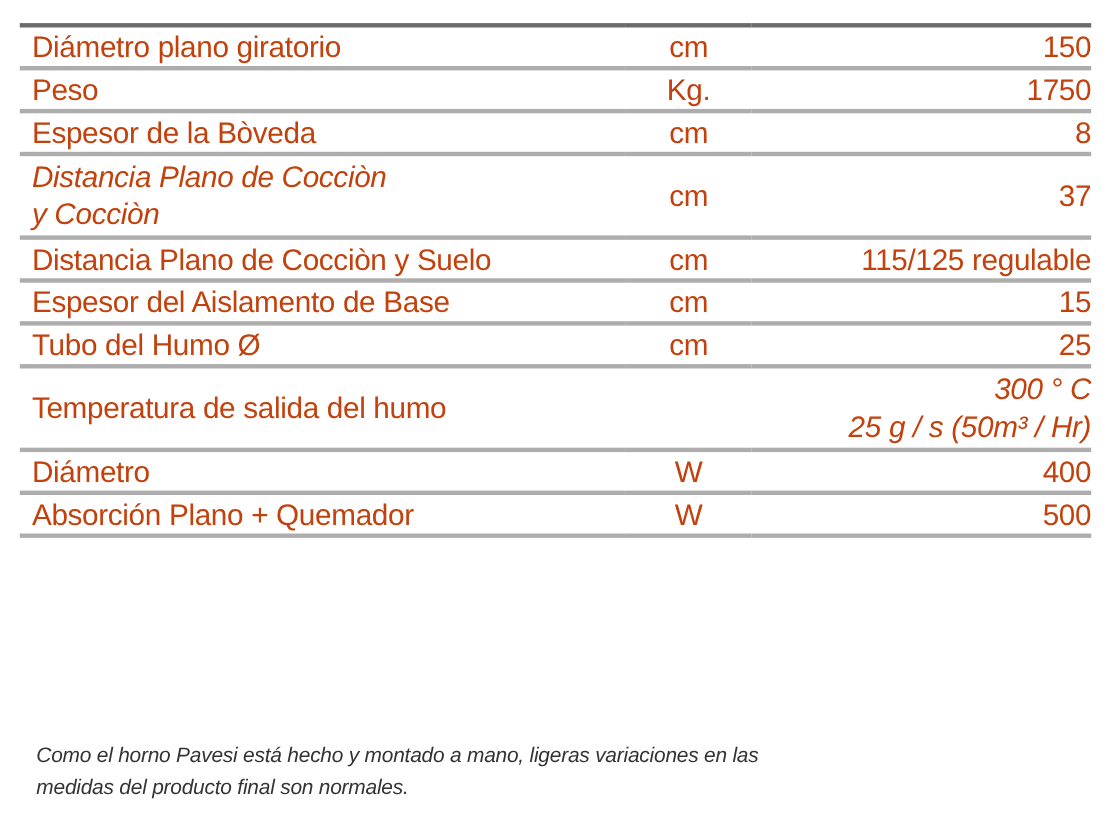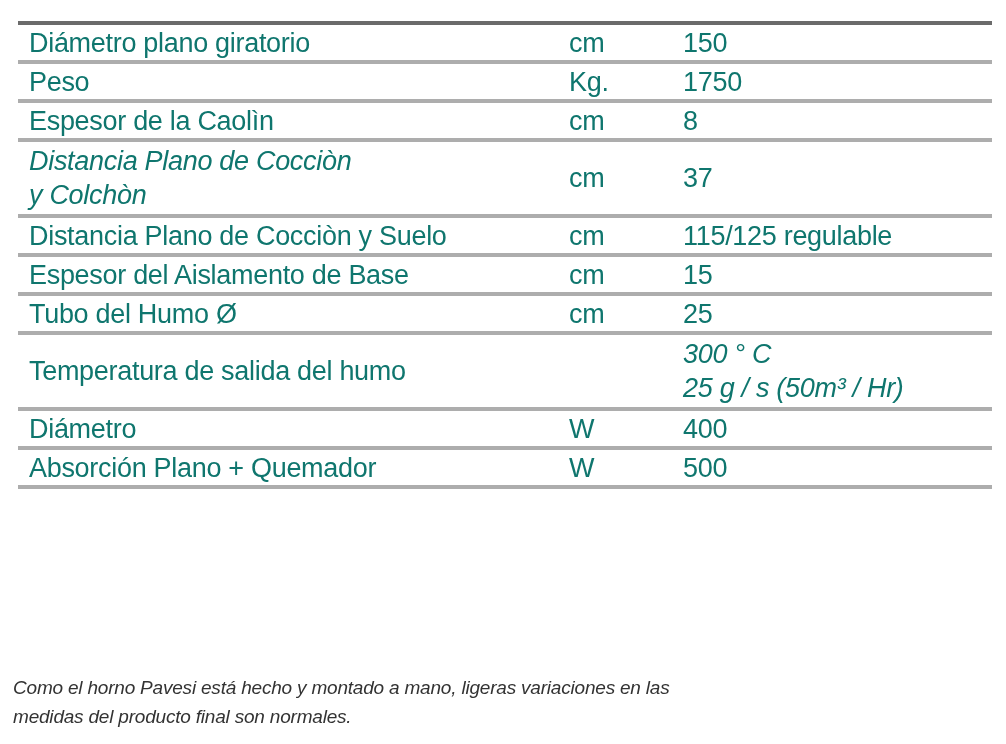--- a/index.html
+++ b/index.html
@@ -8,59 +8,59 @@
     font-family: "Liberation Sans", sans-serif; color: #3a3a3a;
   }
   .spec-table {
     position: absolute; left: 18px; top: 21px; width: 974px;
     border-collapse: collapse;
     border-top: 4px solid #6b6b6b;
   }
   .spec-table td {
     border-bottom: 4px solid #adadad;
     padding: 0; vertical-align: middle;
-    font-size: 27px; line-height: 34px; color: #0f766e;
+    font-size: 27px; line-height: 34px; color: #c2410c;
     letter-spacing: -0.3px;
   }
   .spec-table td.label { padding-left: 11px; width: 540px; text-align: left; }
-  .spec-table td.unit { width: 114px; text-align: left; }
-  .spec-table td.value { text-align: left; margin-top: 17px; }
+  .spec-table td.unit { width: 114px; text-align: center; }
+  .spec-table td.value { text-align: right; margin-top: 17px; }
   .h1 { height: 39px; }
   .h2 { height: 76px; }
   .line { display: block; font-style: italic; }
   .footnote {
-    position: absolute; left: 13px; top: 673px; width: 760px;
+    position: absolute; left: 33px; top: 673px; width: 760px;
     font-size: 19px; line-height: 29px; color: #333333;
     letter-spacing: -0.2px;
   }
 </style>
 </head>
 <body>
 
 <table class="spec-table">
   <tbody>
     <tr class="h1">
       <td class="label">Diámetro plano giratorio</td>
       <td class="unit">cm</td>
       <td class="value">150</td>
     </tr>
     <tr class="h1">
       <td class="label">Peso</td>
       <td class="unit">Kg.</td>
       <td class="value">1750</td>
     </tr>
     <tr class="h1">
-      <td class="label">Espesor de la Caolìn</td>
+      <td class="label">Espesor de la Bòveda</td>
       <td class="unit">cm</td>
       <td class="value">8</td>
     </tr>
     <tr class="h2">
       <td class="label">
         <span class="line">Distancia Plano de Cocciòn</span>
-        <span class="line">y Colchòn</span>
+        <span class="line">y Cocciòn</span>
       </td>
       <td class="unit">cm</td>
       <td class="value">37</td>
     </tr>
     <tr class="h1">
       <td class="label">Distancia Plano de Cocciòn y Suelo</td>
       <td class="unit">cm</td>
       <td class="value">115/125 regulable</td>
     </tr>
     <tr class="h1">

